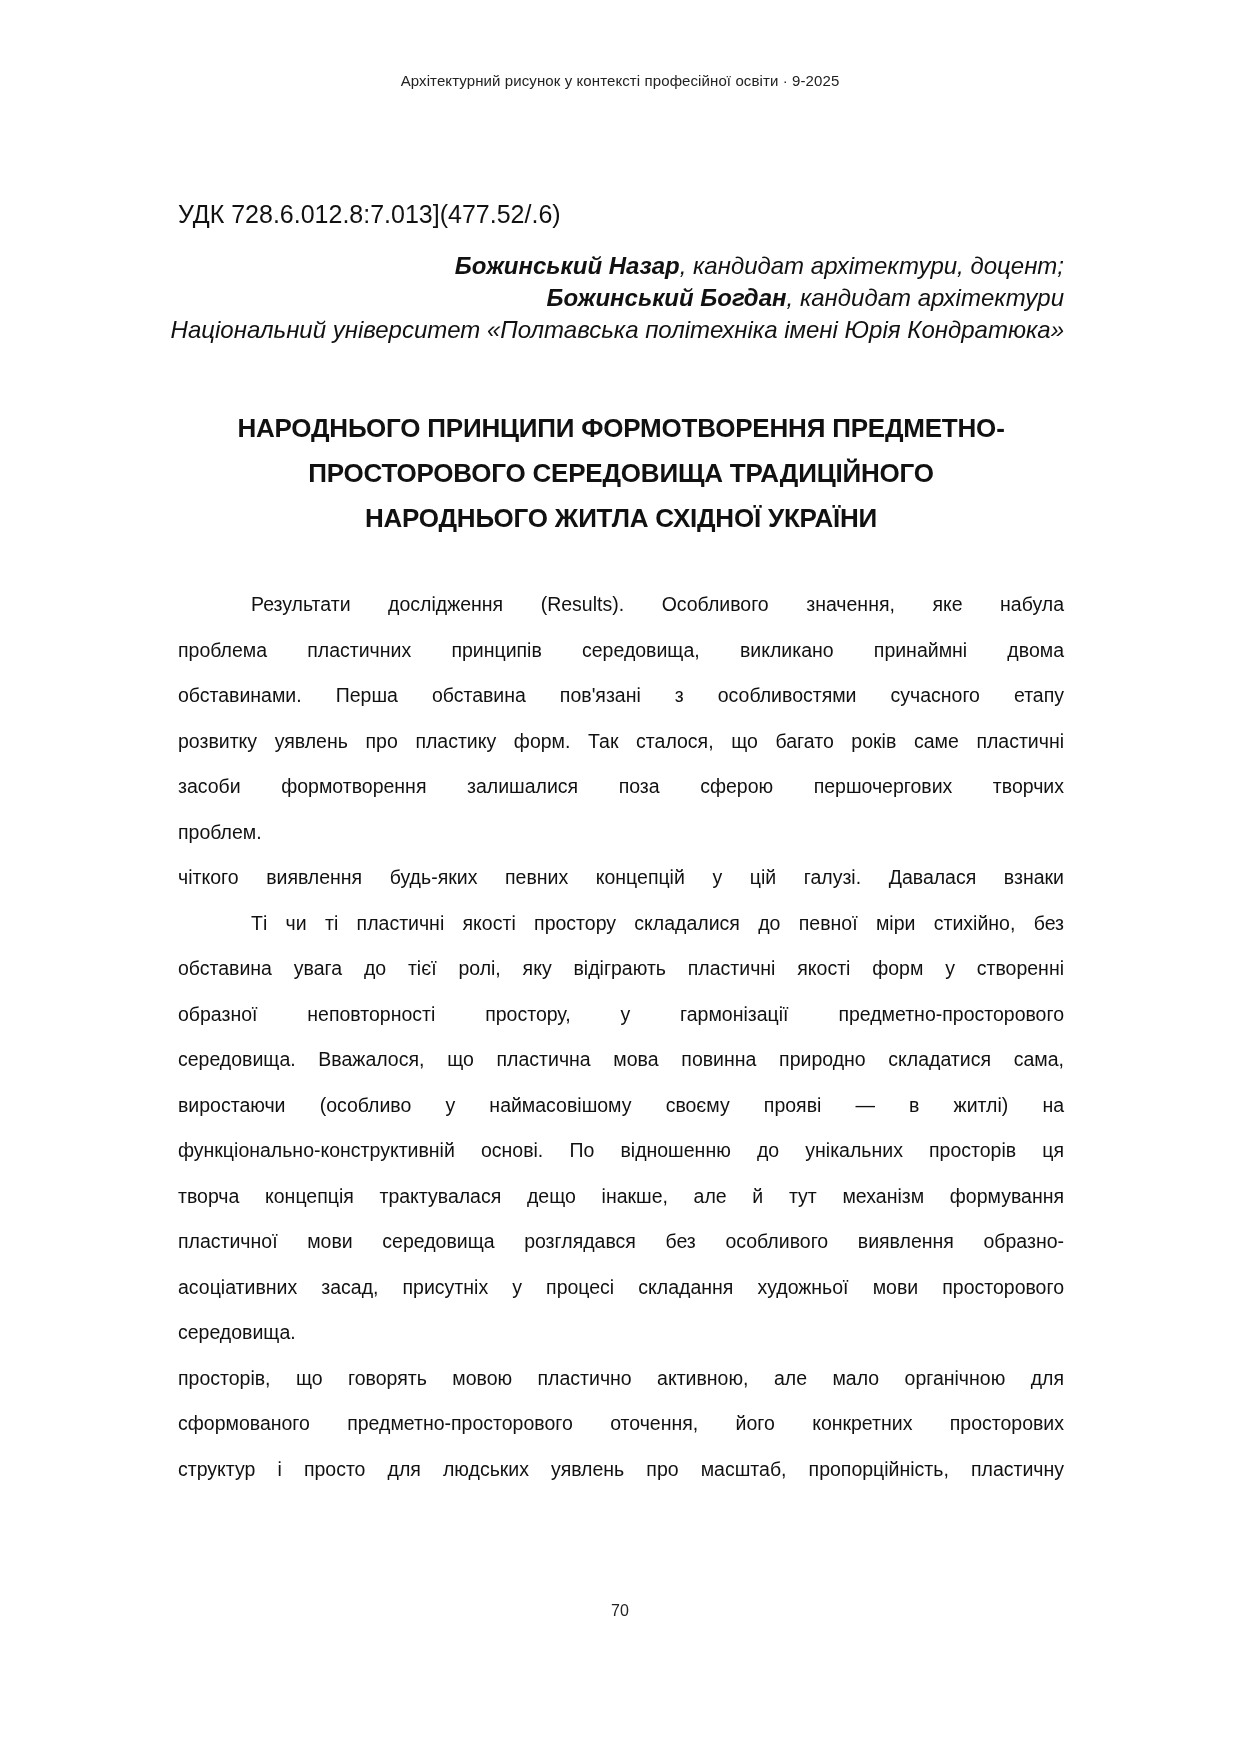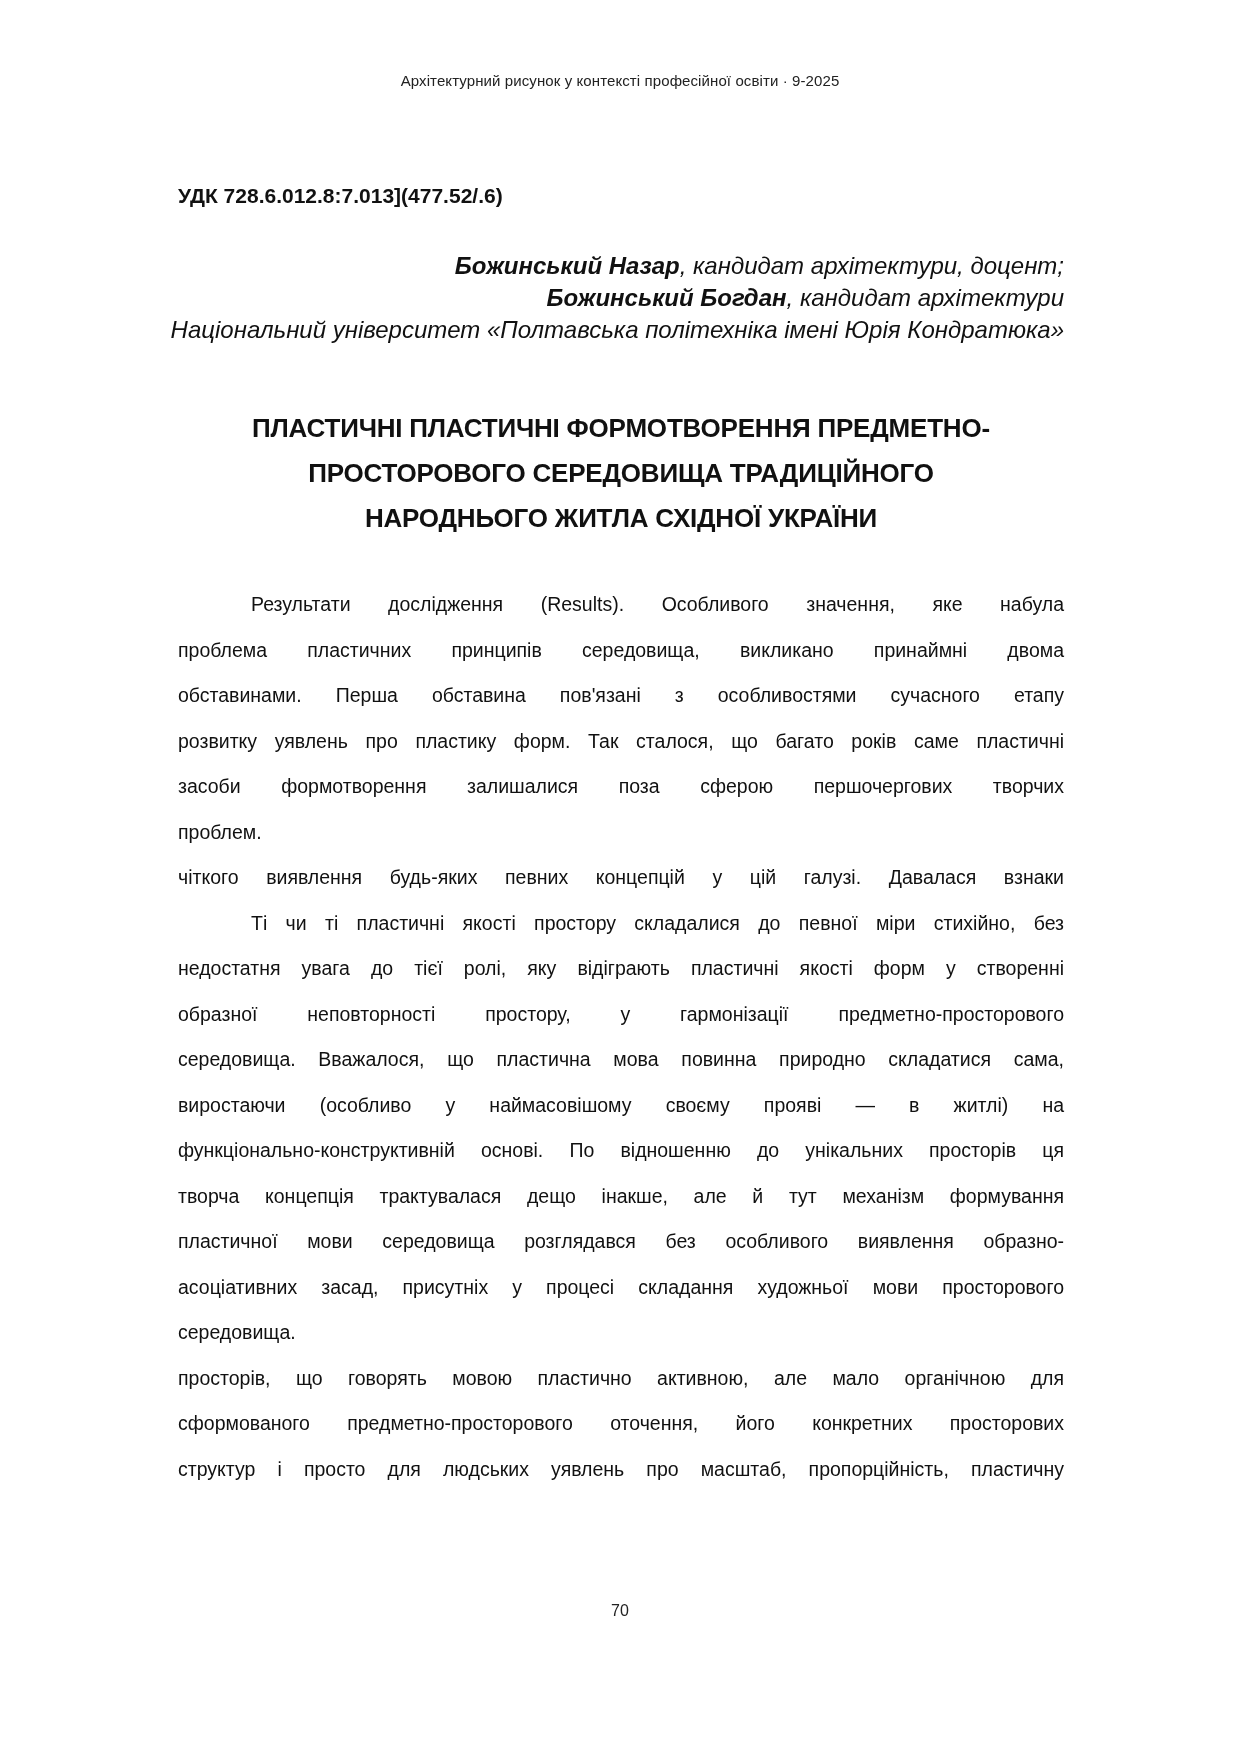--- a/index.html
+++ b/index.html
@@ -3,21 +3,21 @@
 <meta charset="utf-8">
 <style>
   html, body { margin: 0; padding: 0; background: #ffffff; }
   body { width: 1240px; height: 1754px; position: relative; overflow: hidden;
          font-family: "Liberation Sans", "DejaVu Sans", sans-serif; color: #111; }
   .page { position: absolute; left: 0; top: 0; width: 1240px; height: 1754px; background: #fff; }
 
   .running-header { position: absolute; top: 72px; left: 0; width: 1240px; text-align: center;
                     font-size: 15px; color: #222; letter-spacing: 0.1px; }
 
-  .udc { position: absolute; top: 184px; left: 178px; font-size: 21px; font-weight: bold; color: #111; }
+  .udc { position: absolute; top: 200px; left: 178px; font-size: 25px; font-weight: normal; color: #111; }
 
   .authors { position: absolute; right: 176px; top: 250px; text-align: right; font-size: 24px; font-style: italic; line-height: 32px; color: #111; }
   .authors .name { font-weight: bold; }
   .authors .line { display: block; white-space: nowrap; }
 
   .title { position: absolute; top: 406px; left: 178px; width: 886px; text-align: center;
            font-size: 26px; font-weight: bold; line-height: 45px; color: #111; letter-spacing: -0.2px; }
   .title .tl { display: block; white-space: nowrap; }
 
   .body { position: absolute; left: 178px; top: 590px; width: 886px; font-size: 19.5px; color: #111; }
@@ -36,38 +36,38 @@
 
   <div class="udc">УДК 728.6.012.8:7.013](477.52/.6)</div>
 
   <div class="authors">
     <span class="line"><span class="name">Божинський Назар</span><span>, кандидат архітектури, доцент;</span></span>
     <span class="line"><span class="name">Божинський Богдан</span><span>, кандидат архітектури</span></span>
     <span class="line">Національний університет «Полтавська політехніка імені Юрія Кондратюка»</span>
   </div>
 
   <div class="title">
-    <span class="tl">ПЛАСТИЧНІ ПЛАСТИЧНІ ФОРМОТВОРЕННЯ ПРЕДМЕТНО-</span>
+    <span class="tl">НАРОДНЬОГО ПРИНЦИПИ ФОРМОТВОРЕННЯ ПРЕДМЕТНО-</span>
     <span class="tl">ПРОСТОРОВОГО СЕРЕДОВИЩА ТРАДИЦІЙНОГО</span>
     <span class="tl">НАРОДНЬОГО ЖИТЛА СХІДНОЇ УКРАЇНИ</span>
   </div>
 
   <div class="body">
     <div>
       <span class="ln indent">Результати дослідження (Results). Особливого значення, яке набула</span>
       <span class="ln">проблема пластичних принципів середовища, викликано принаймні двома</span>
       <span class="ln">обставинами. Перша обставина пов'язані з особливостями сучасного етапу</span>
       <span class="ln">розвитку уявлень про пластику форм. Так сталося, що багато років саме пластичні</span>
       <span class="ln">засоби формотворення залишалися поза сферою першочергових творчих</span>
       <span class="ln last">проблем.</span>
     </div>
     <div>
       <span class="ln">чіткого виявлення будь-яких певних концепцій у цій галузі. Давалася взнаки</span>
       <span class="ln indent">Ті чи ті пластичні якості простору складалися до певної міри стихійно, без</span>
-      <span class="ln">недостатня увага до тієї ролі, яку відіграють пластичні якості форм у створенні</span>
+      <span class="ln">обставина увага до тієї ролі, яку відіграють пластичні якості форм у створенні</span>
       <span class="ln">образної неповторності простору, у гармонізації предметно-просторового</span>
       <span class="ln">середовища. Вважалося, що пластична мова повинна природно складатися сама,</span>
       <span class="ln">виростаючи (особливо у наймасовішому своєму прояві — в житлі) на</span>
       <span class="ln">функціонально-конструктивній основі. По відношенню до унікальних просторів ця</span>
       <span class="ln">творча концепція трактувалася дещо інакше, але й тут механізм формування</span>
       <span class="ln">пластичної мови середовища розглядався без особливого виявлення образно-</span>
       <span class="ln">асоціативних засад, присутніх у процесі складання художньої мови просторового</span>
       <span class="ln last">середовища.</span>
     </div>
     <div>

